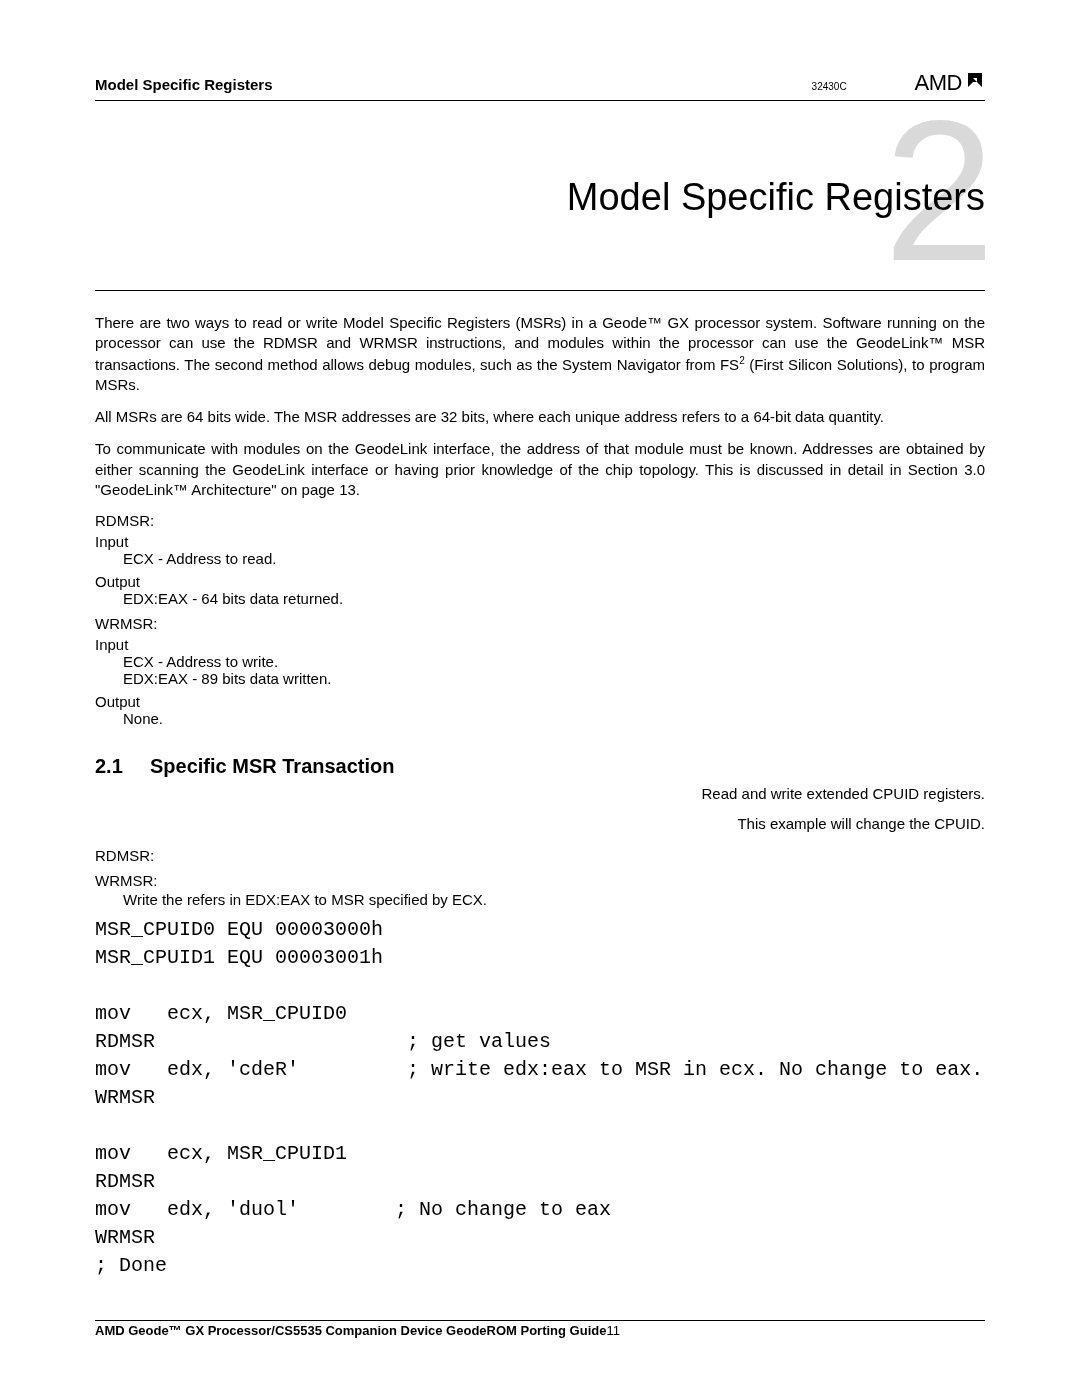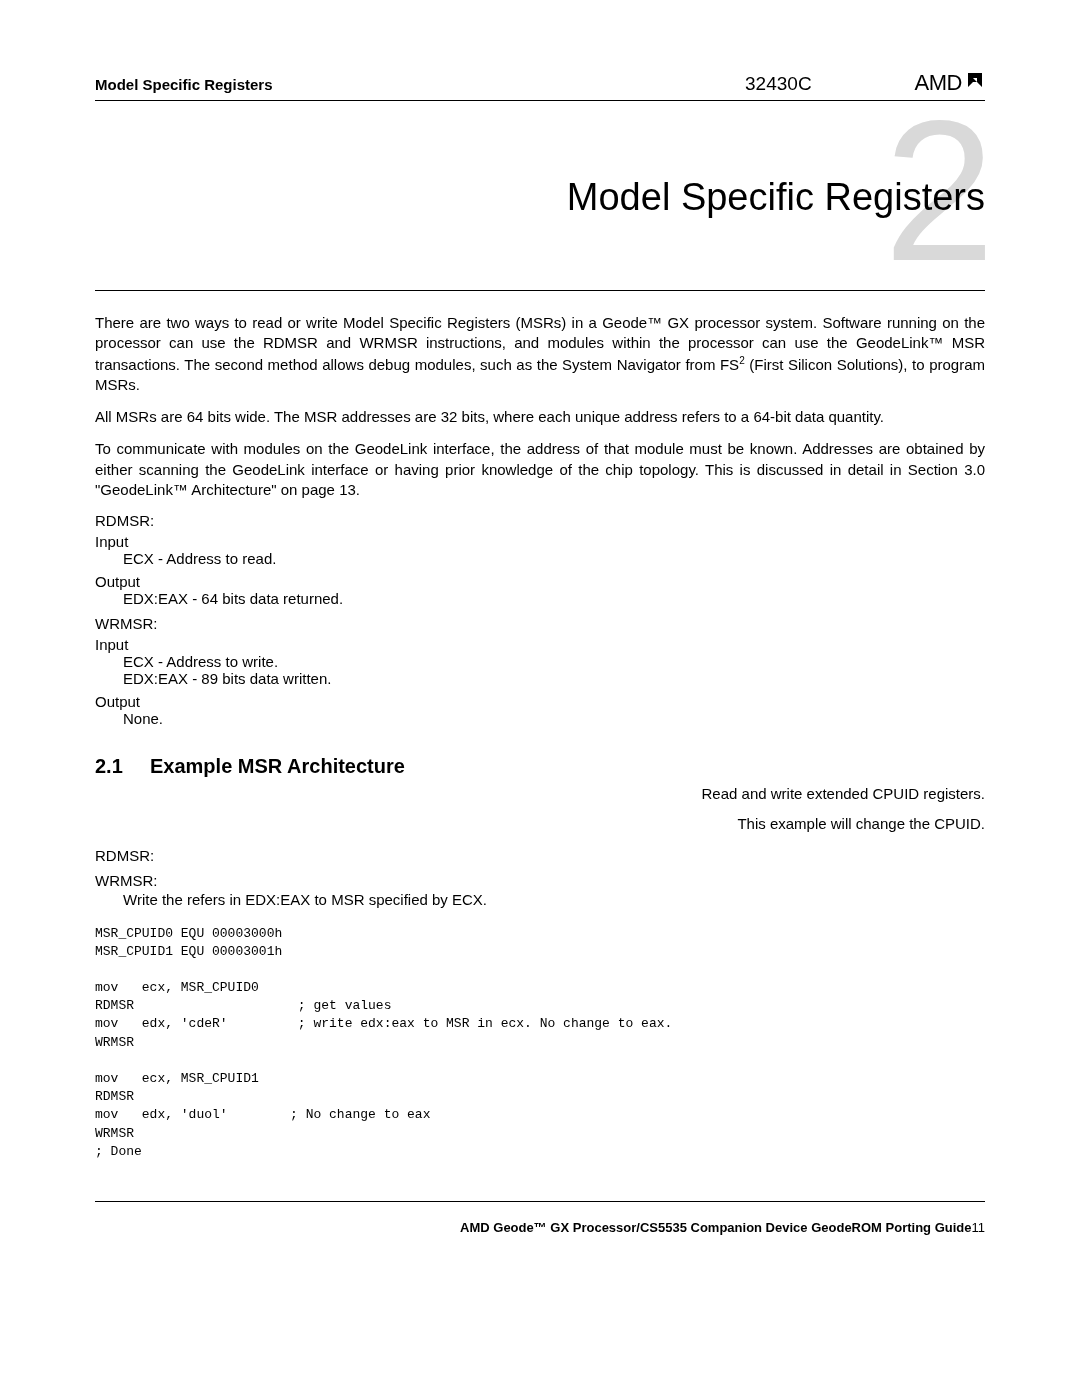--- a/index.html
+++ b/index.html
@@ -21,22 +21,22 @@
     align-items: baseline;
     border-bottom: 1px solid #000;
     padding-bottom: 4px;
     margin-bottom: 20px;
   }
   .header-left {
     font-weight: bold;
     font-size: 15px;
   }
   .header-mid {
-    font-size: 19px;
-    margin-right: 58px;
+    font-size: 10px;
+    margin-right: 23px;
   }
   .header-right-group {
     display: flex;
     align-items: baseline;
     gap: 45px;
   }
   .amd-logo {
     font-weight: 400;
     font-size: 22px;
     letter-spacing: -0.5px;
@@ -97,30 +97,30 @@
     margin-top: 28px;
     margin-bottom: 6px;
   }
   .section-num {
     display: inline-block;
     width: 55px;
   }
   .code-block {
     font-family: "Courier New", monospace;
     white-space: pre;
-    font-size: 13px;
+    font-size: 20px;
     line-height: 1.4;
-    margin-top: 17px;
+    margin-top: 8px;
   }
   .footer-rule {
     border-top: 1px solid #000;
     margin-top: 40px;
-    padding-top: 18px;
+    padding-top: 2px;
     display: flex;
-    justify-content: flex-end;
+    justify-content: flex-start;
     font-size: 13px;
     font-weight: bold;
   }
   .footer-rule .pnum { font-weight: normal; }
 </style>
 </head>
 <body>
 
 <div class="page">
 
@@ -157,21 +157,21 @@
   <div class="indent">EDX:EAX - 64 bits data returned.</div>
 
   <div class="bold-label">WRMSR:</div>
   <div class="io-label">Input</div>
   <div class="indent" style="margin-bottom:0">ECX - Address to write.</div>
   <div class="indent">EDX:EAX - 89 bits data written.</div>
   <div class="io-label">Output</div>
   <div class="indent">None.</div>
 
   <div class="section-head">
-    <span class="section-num">2.1</span><span>Example MSR Architecture</span>
+    <span class="section-num">2.1</span><span>Specific MSR Transaction</span>
   </div>
   <p class="body-text" style="text-align:right;margin-bottom:10px">Read and write extended CPUID registers.</p>
   <p class="body-text" style="text-align:right">This example will change the CPUID.</p>
 
   <div class="bold-label">RDMSR:</div>
 
   <div class="bold-label">WRMSR:</div>
   <div class="indent">Write the refers in EDX:EAX to MSR specified by ECX.</div>
 
   <div class="code-block">MSR_CPUID0 EQU 00003000h

